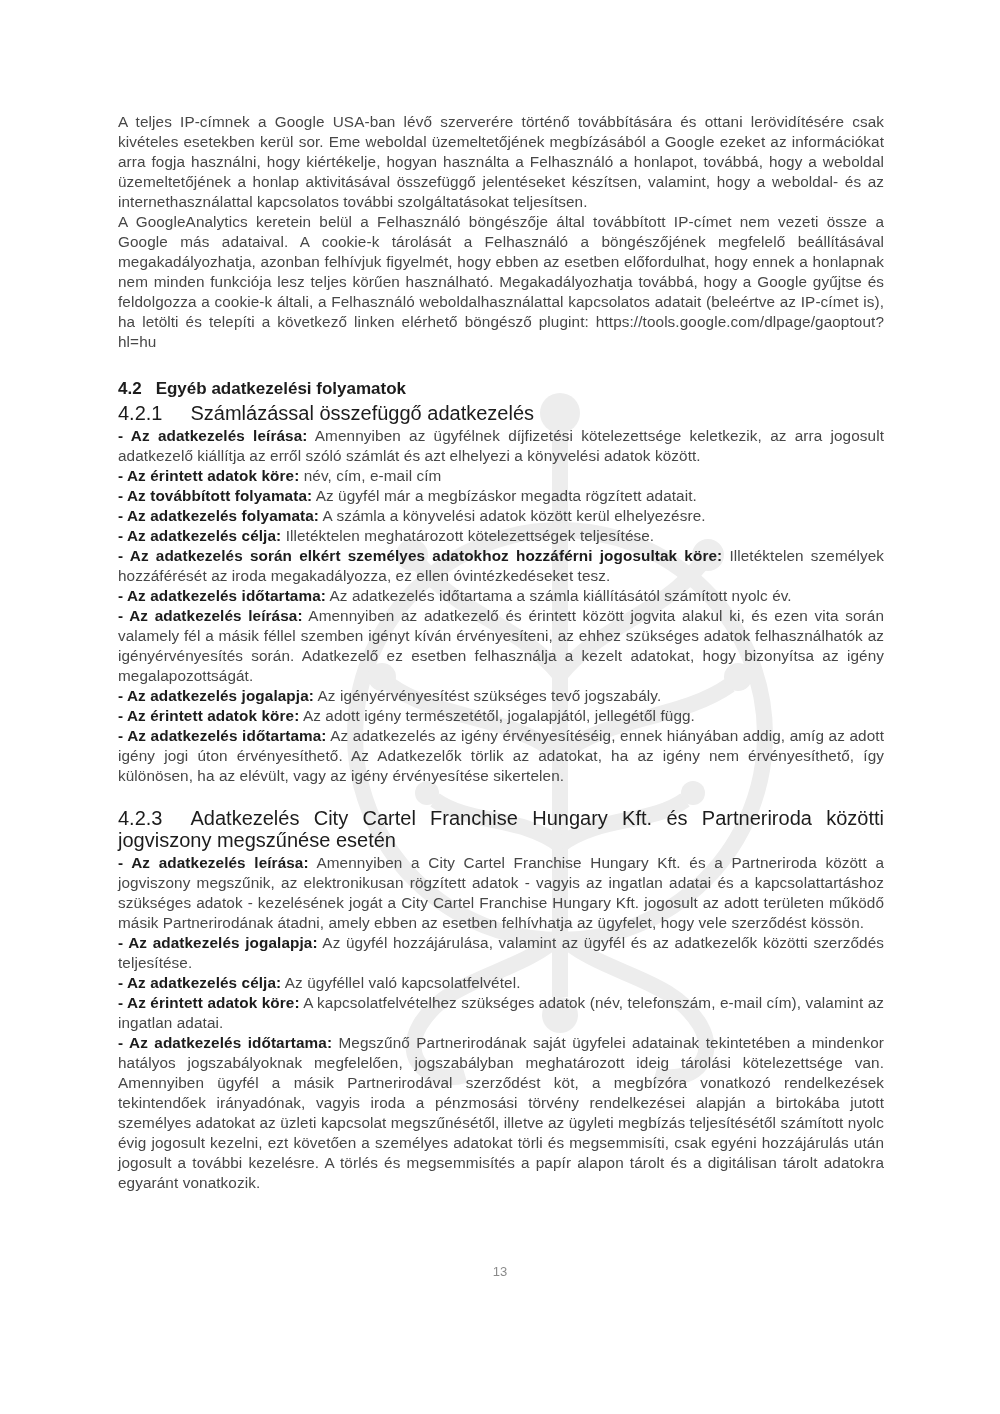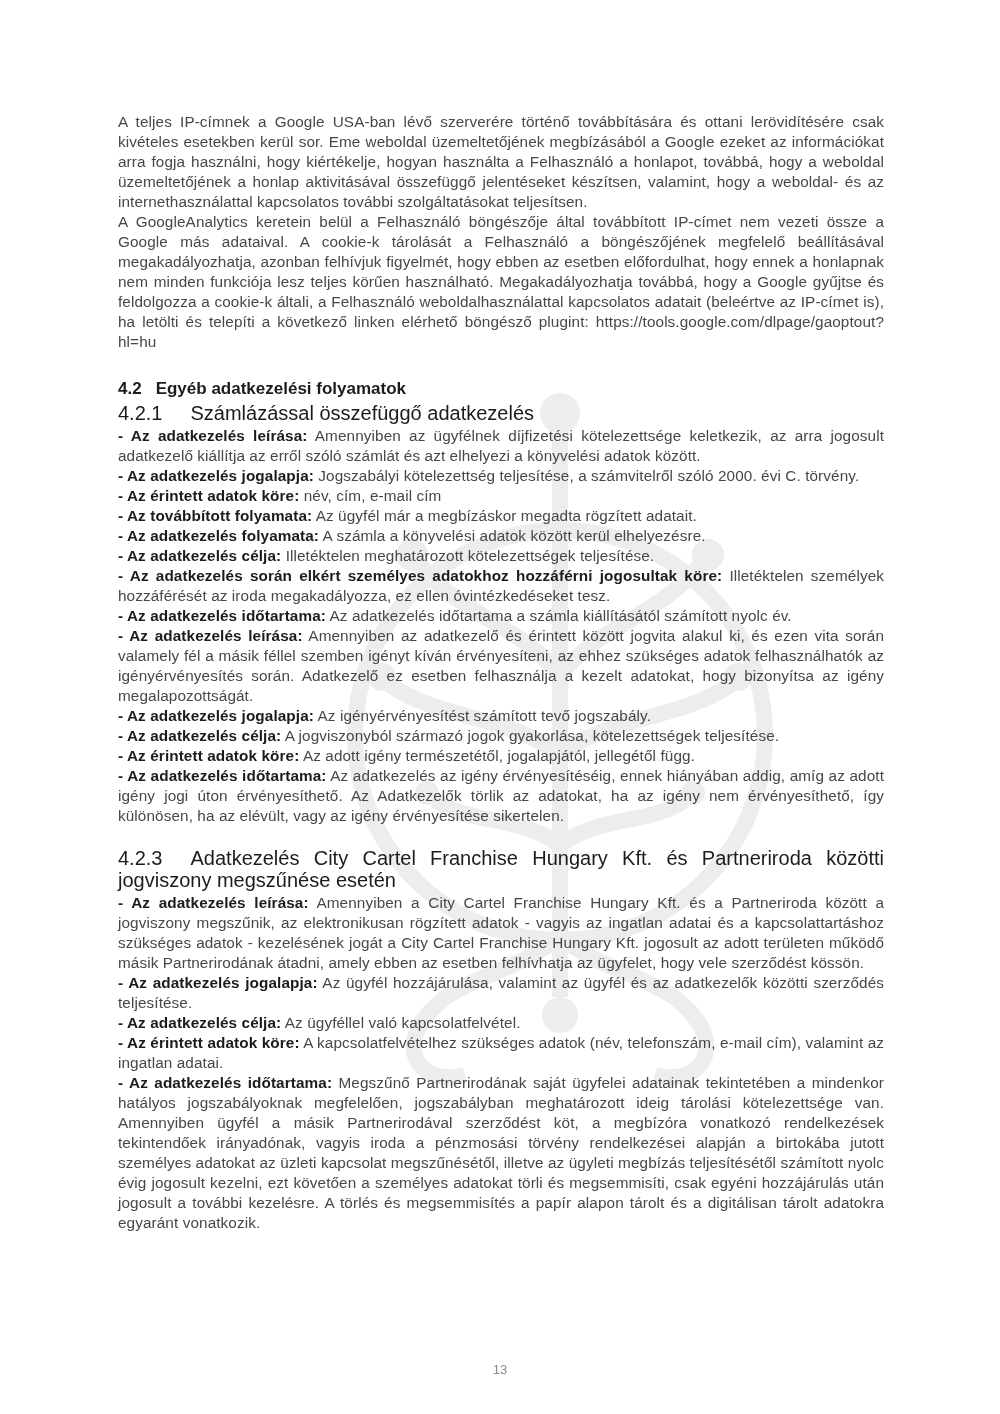--- a/index.html
+++ b/index.html
@@ -53,21 +53,21 @@
     line-height: 22px;
     font-weight: 400;
     color: #1c1c1c;
     text-align: justify;
   }
   .h-sub.gap-above { margin-top: 21px; }
   .h-sub .num { margin-right: 28px; }
   .page-number {
     position: absolute;
     left: 0;
-    top: 1362px;
+    top: 1264px;
     width: 100%;
     text-align: center;
     font-size: 13px;
     color: #8a8a8a;
     z-index: 1;
   }
 </style>
 </head>
 <body>
 
@@ -102,32 +102,30 @@
   <div class="content">
 
     <p class="para">A teljes IP-címnek a Google USA-ban lévő szerverére történő továbbítására és ottani lerövidítésére csak kivételes esetekben kerül sor. Eme weboldal üzemeltetőjének megbízásából a Google ezeket az információkat arra fogja használni, hogy kiértékelje, hogyan használta a Felhasználó a honlapot, továbbá, hogy a weboldal üzemeltetőjének a honlap aktivitásával összefüggő jelentéseket készítsen, valamint, hogy a weboldal- és az internethasználattal kapcsolatos további szolgáltatásokat teljesítsen.</p>
     <p class="para">A GoogleAnalytics keretein belül a Felhasználó böngészője által továbbított IP-címet nem vezeti össze a Google más adataival. A cookie-k tárolását a Felhasználó a böngészőjének megfelelő beállításával megakadályozhatja, azonban felhívjuk figyelmét, hogy ebben az esetben előfordulhat, hogy ennek a honlapnak nem minden funkciója lesz teljes körűen használható. Megakadályozhatja továbbá, hogy a Google gyűjtse és feldolgozza a cookie-k általi, a Felhasználó weboldalhasználattal kapcsolatos adatait (beleértve az IP-címet is), ha letölti és telepíti a következő linken elérhető böngésző plugint: https://tools.google.com/dlpage/gaoptout?hl=hu</p>
 
     <h2 class="h-main"><span class="num">4.2</span><span>Egyéb adatkezelési folyamatok</span></h2>
 
     <h3 class="h-sub"><span class="num">4.2.1</span><span>Számlázással összefüggő adatkezelés</span></h3>
 
     <p class="item"><b>- Az adatkezelés leírása:</b> <span>Amennyiben az ügyfélnek díjfizetési kötelezettsége keletkezik, az arra jogosult adatkezelő kiállítja az erről szóló számlát és azt elhelyezi a könyvelési adatok között.</span></p>
-    <p class="item"><b>- Az adatkezelés jogalapja:</b> <span>Jogszabályi kötelezettség teljesítése, a számvitelről szóló 2000. évi C. törvény.</span></p>
     <p class="item"><b>- Az érintett adatok köre:</b> <span>név, cím, e-mail cím</span></p>
     <p class="item"><b>- Az továbbított folyamata:</b> <span>Az ügyfél már a megbízáskor megadta rögzített adatait.</span></p>
     <p class="item"><b>- Az adatkezelés folyamata:</b> <span>A számla a könyvelési adatok között kerül elhelyezésre.</span></p>
     <p class="item"><b>- Az adatkezelés célja:</b> <span>Illetéktelen meghatározott kötelezettségek teljesítése.</span></p>
     <p class="item"><b>- Az adatkezelés során elkért személyes adatokhoz hozzáférni jogosultak köre:</b> <span>Illetéktelen személyek hozzáférését az iroda megakadályozza, ez ellen óvintézkedéseket tesz.</span></p>
     <p class="item"><b>- Az adatkezelés időtartama:</b> <span>Az adatkezelés időtartama a számla kiállításától számított nyolc év.</span></p>
 
 
     <p class="item"><b>- Az adatkezelés leírása:</b> <span>Amennyiben az adatkezelő és érintett között jogvita alakul ki, és ezen vita során valamely fél a másik féllel szemben igényt kíván érvényesíteni, az ehhez szükséges adatok felhasználhatók az igényérvényesítés során. Adatkezelő ez esetben felhasználja a kezelt adatokat, hogy bizonyítsa az igény megalapozottságát.</span></p>
-    <p class="item"><b>- Az adatkezelés jogalapja:</b> <span>Az igényérvényesítést számított tevő jogszabály.</span></p>
-    <p class="item"><b>- Az adatkezelés célja:</b> <span>A jogviszonyból származó jogok gyakorlása, kötelezettségek teljesítése.</span></p>
+    <p class="item"><b>- Az adatkezelés jogalapja:</b> <span>Az igényérvényesítést szükséges tevő jogszabály.</span></p>
     <p class="item"><b>- Az érintett adatok köre:</b> <span>Az adott igény természetétől, jogalapjától, jellegétől függ.</span></p>
     <p class="item"><b>- Az adatkezelés időtartama:</b> <span>Az adatkezelés az igény érvényesítéséig, ennek hiányában addig, amíg az adott igény jogi úton érvényesíthető. Az Adatkezelők törlik az adatokat, ha az igény nem érvényesíthető, így különösen, ha az elévült, vagy az igény érvényesítése sikertelen.</span></p>
 
     <h3 class="h-sub gap-above"><span class="num">4.2.3</span><span>Adatkezelés City Cartel Franchise Hungary Kft. és Partneriroda közötti jogviszony megszűnése esetén</span></h3>
 
     <p class="item"><b>- Az adatkezelés leírása:</b> <span>Amennyiben a City Cartel Franchise Hungary Kft. és a Partneriroda között a jogviszony megszűnik, az elektronikusan rögzített adatok - vagyis az ingatlan adatai és a kapcsolattartáshoz szükséges adatok - kezelésének jogát a City Cartel Franchise Hungary Kft. jogosult az adott területen működő másik Partnerirodának átadni, amely ebben az esetben felhívhatja az ügyfelet, hogy vele szerződést kössön.</span></p>
     <p class="item"><b>- Az adatkezelés jogalapja:</b> <span>Az ügyfél hozzájárulása, valamint az ügyfél és az adatkezelők közötti szerződés teljesítése.</span></p>
     <p class="item"><b>- Az adatkezelés célja:</b> <span>Az ügyféllel való kapcsolatfelvétel.</span></p>
     <p class="item"><b>- Az érintett adatok köre:</b> <span>A kapcsolatfelvételhez szükséges adatok (név, telefonszám, e-mail cím), valamint az ingatlan adatai.</span></p>
     <p class="item"><b>- Az adatkezelés időtartama:</b> <span>Megszűnő Partnerirodának saját ügyfelei adatainak tekintetében a mindenkor hatályos jogszabályoknak megfelelően, jogszabályban meghatározott ideig tárolási kötelezettsége van. Amennyiben ügyfél a másik Partnerirodával szerződést köt, a megbízóra vonatkozó rendelkezések tekintendőek irányadónak, vagyis iroda a pénzmosási törvény rendelkezései alapján a birtokába jutott személyes adatokat az üzleti kapcsolat megszűnésétől, illetve az ügyleti megbízás teljesítésétől számított nyolc évig jogosult kezelni, ezt követően a személyes adatokat törli és megsemmisíti, csak egyéni hozzájárulás után jogosult a további kezelésre. A törlés és megsemmisítés a papír alapon tárolt és a digitálisan tárolt adatokra egyaránt vonatkozik.</span></p>

